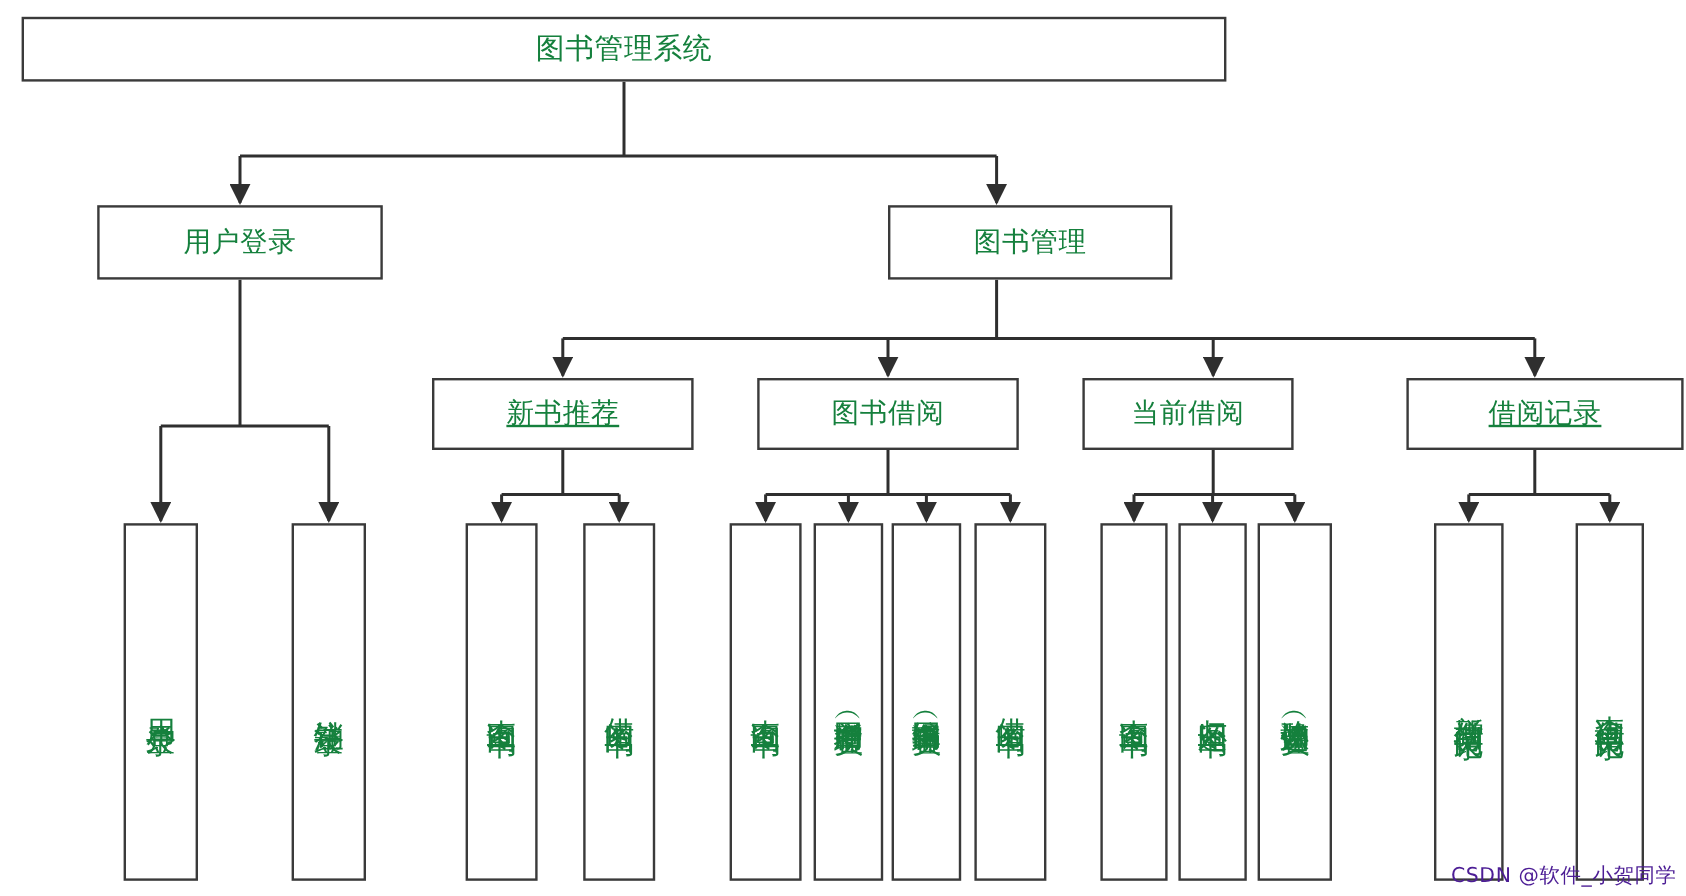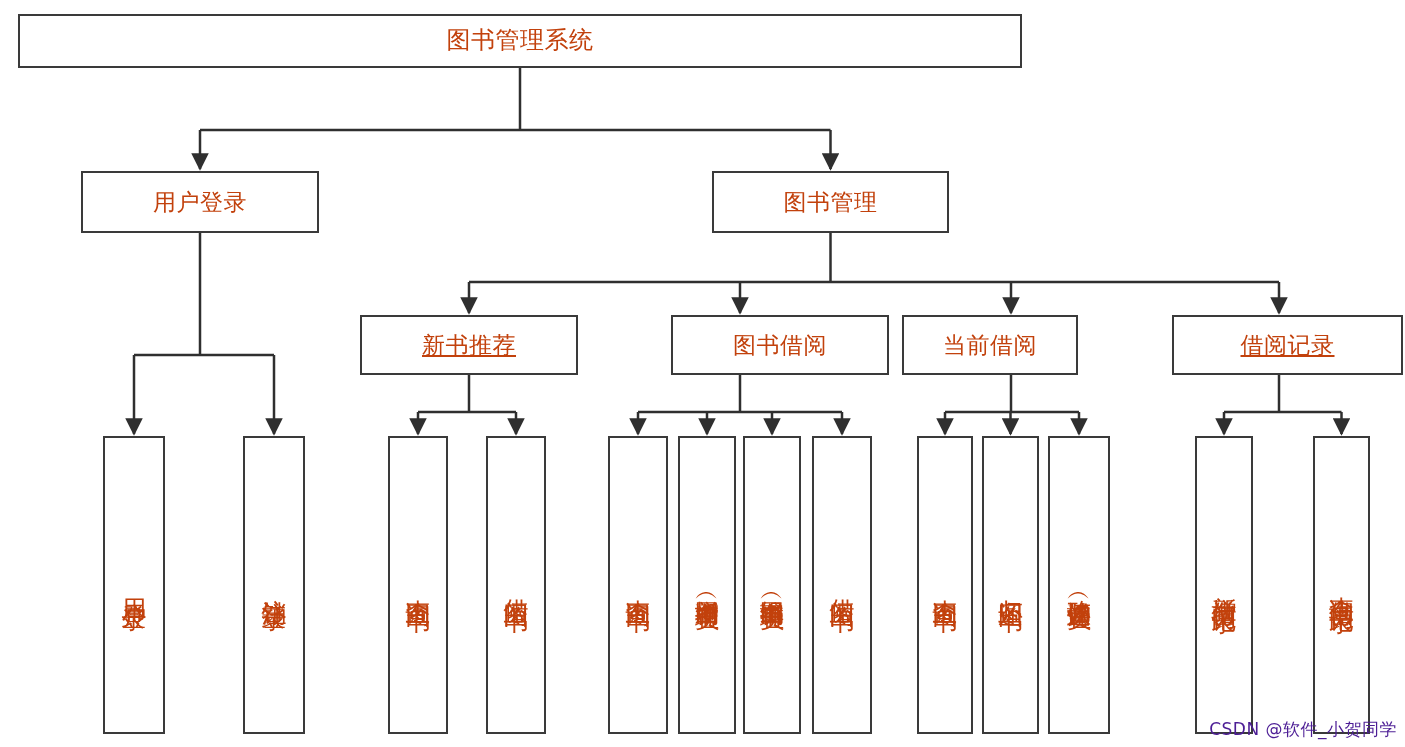--- a/index.html
+++ b/index.html
@@ -24,21 +24,21 @@
     pointer-events: none;
   }
   .node {
     position: absolute;
     box-sizing: border-box;
     border: 2px solid #3a3a3a;
     background: #ffffff;
     display: flex;
     align-items: center;
     justify-content: center;
-    color: #c2410c;
+    color: #15803d;
   }
   .node .label {
     display: block;
     text-align: center;
     line-height: 1.15;
     letter-spacing: 0.5px;
   }
   
   .node.horiz .label {
     writing-mode: horizontal-tb;
@@ -120,27 +120,27 @@
       </g>
   </svg>
 
   <div id="nodes-layer">
       <div class="node horiz root" style="left: 18px; top: 14px; width: 1004px; height: 54px;">
         <span class="label">图书管理系统</span>
       </div>
       <div class="node horiz" style="left: 81px; top: 171px; width: 238px; height: 62px;">
         <span class="label">用户登录</span>
       </div>
-      <div class="node horiz" style="left: 712px; top: 171px; width: 237px; height: 62px;">
+      <div class="node horiz" style="left: 740px; top: 171px; width: 237px; height: 62px;">
         <span class="label">图书管理</span>
       </div>
       <div class="node horiz" style="left: 360px; top: 315px; width: 218px; height: 60px; text-decoration: underline;">
         <span class="label">新书推荐</span>
       </div>
-      <div class="node horiz" style="left: 631px; top: 315px; width: 218px; height: 60px; margin-left: 40px;">
+      <div class="node horiz" style="left: 631px; top: 315px; width: 218px; height: 60px;">
         <span class="label">图书借阅</span>
       </div>
       <div class="node horiz" style="left: 902px; top: 315px; width: 176px; height: 60px;">
         <span class="label">当前借阅</span>
       </div>
       <div class="node horiz" style="left: 1172px; top: 315px; width: 231px; height: 60px; text-decoration: underline;">
         <span class="label">借阅记录</span>
       </div>
       <div class="node vert" style="left: 103px; top: 436px; width: 62px; height: 298px;">
         <span class="label">用户登录</span>

